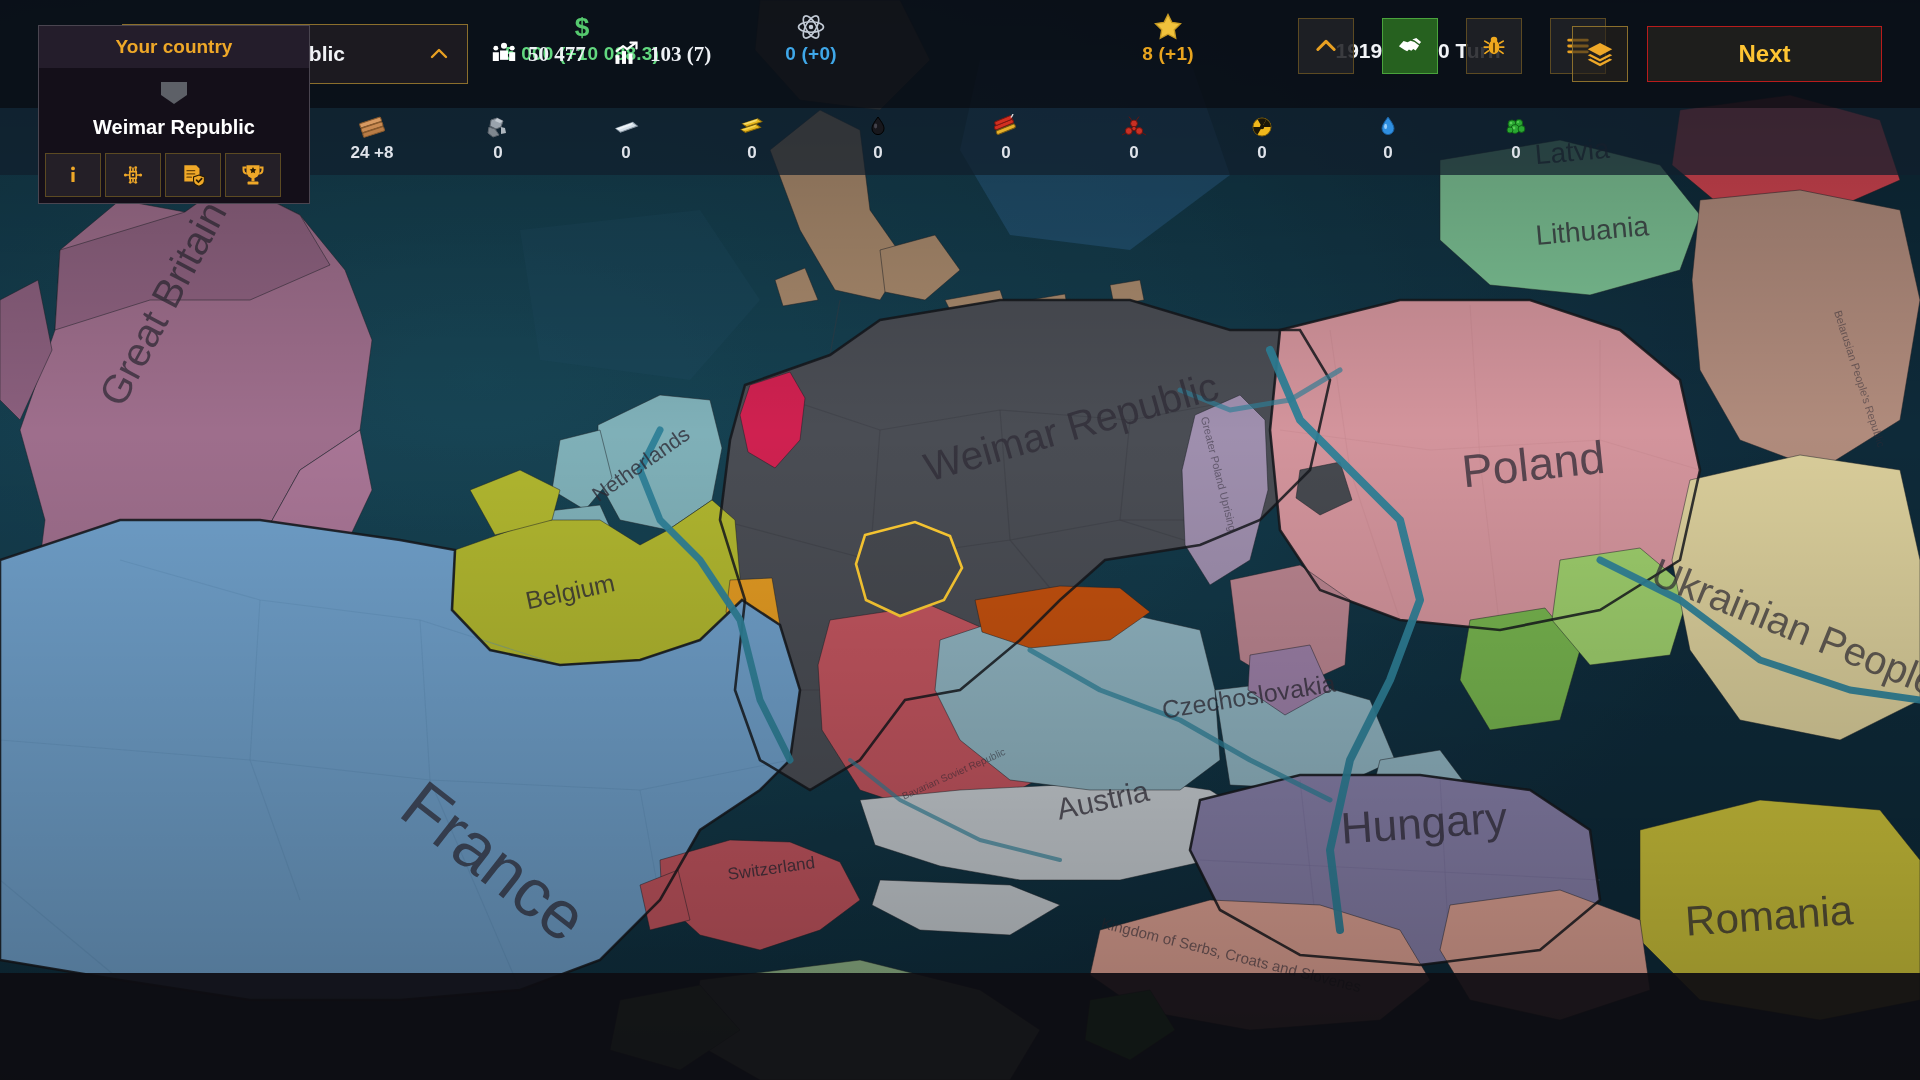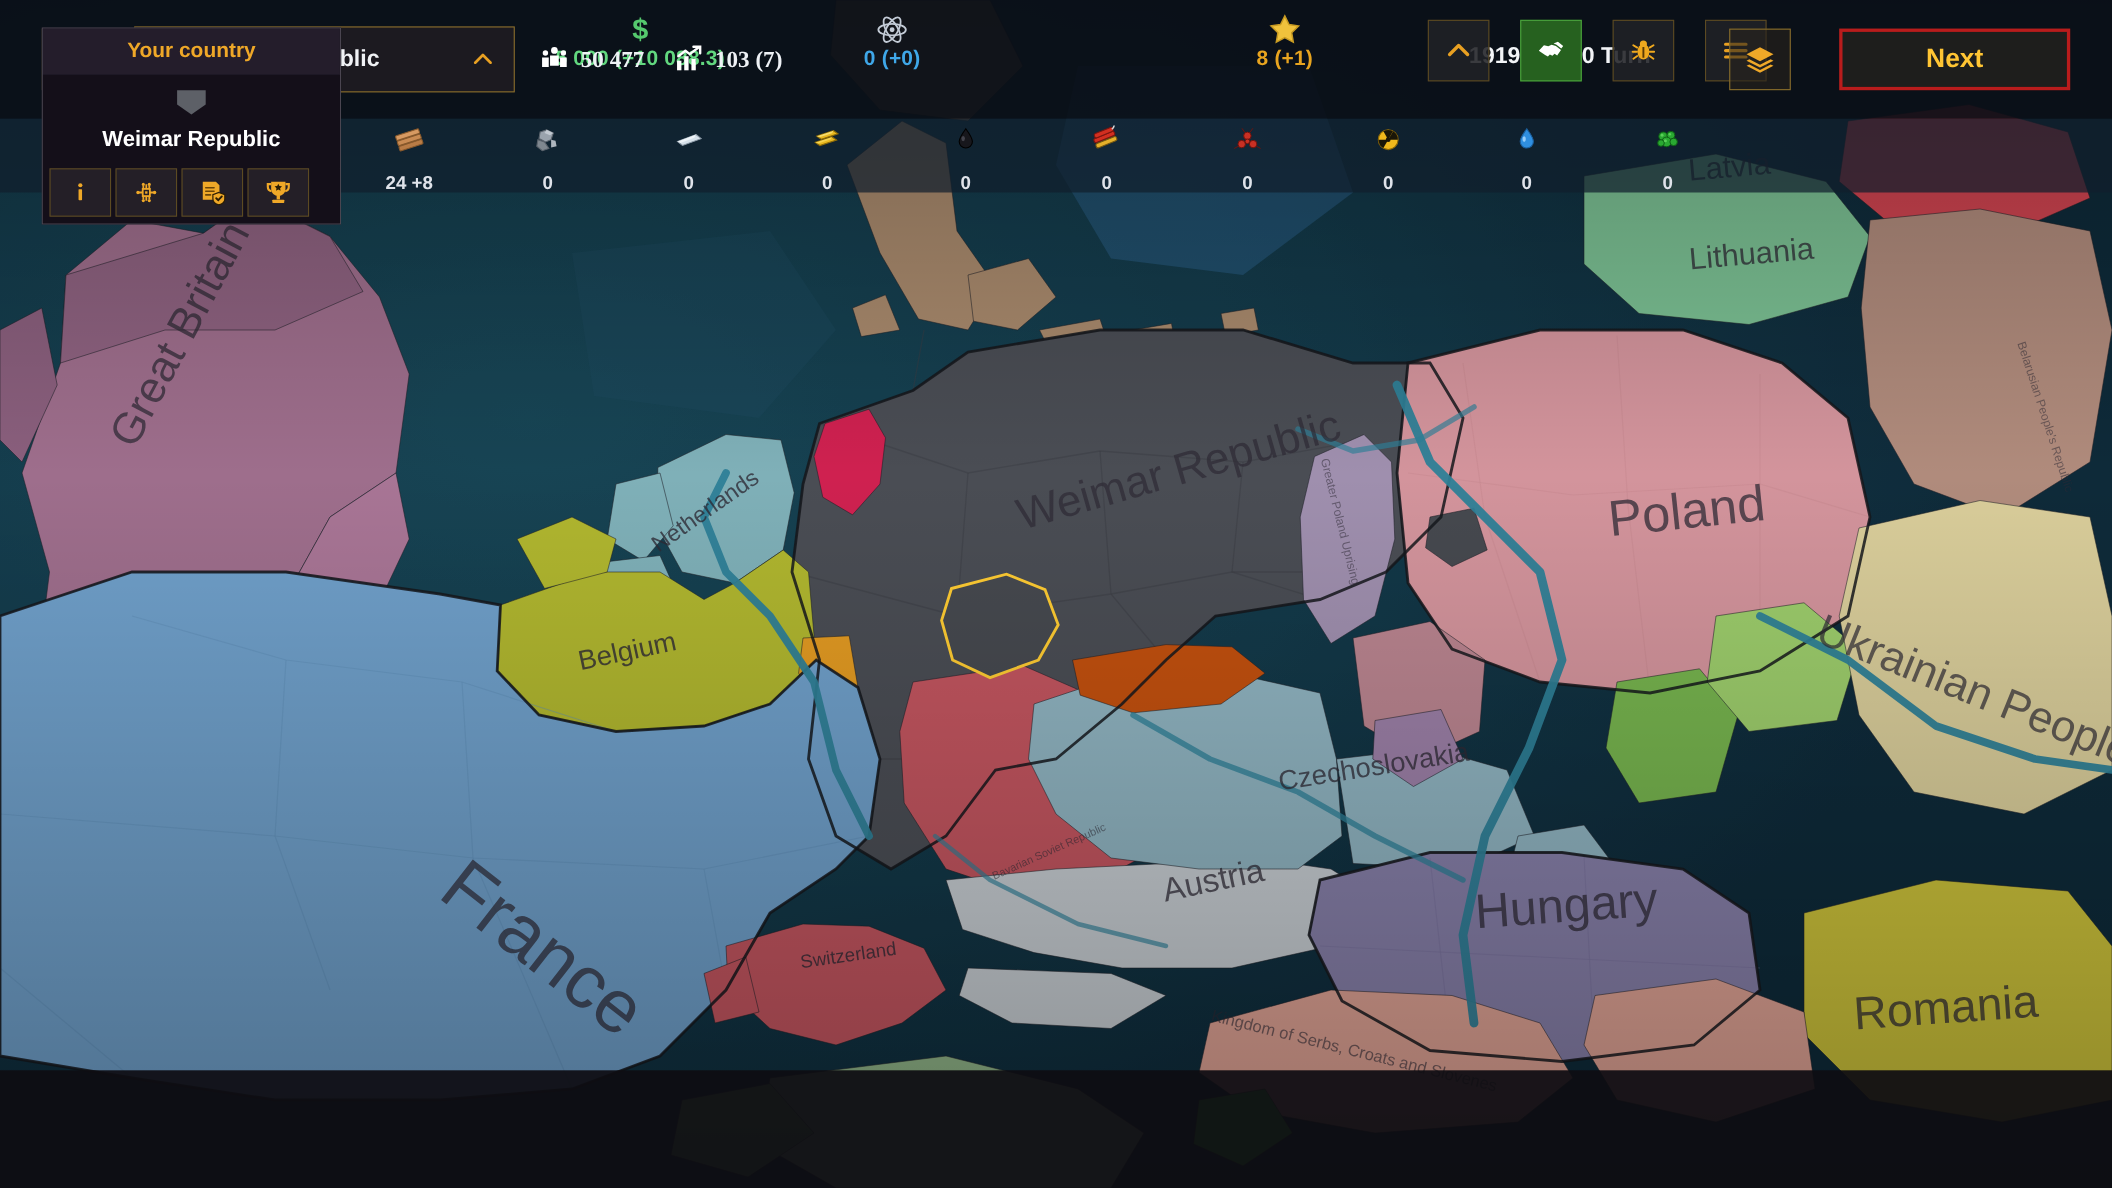--- a/index.html
+++ b/index.html
@@ -54,21 +54,21 @@
     position: absolute; top: 18px; width: 56px; height: 56px;
     border: 1px solid #5c4a22; background: rgba(32,33,38,0.88);
     display: flex; align-items: center; justify-content: center;
     color: #e8a022; cursor: pointer;
   }
   .hudbtn.green { background: #26611f; border-color: #4aa33c; }
 
   
   .r2 { position: absolute; top: 112px; display: flex; flex-direction: column; align-items: center; }
   .r2 .ic { height: 30px; display: flex; align-items: center; justify-content: center; }
-  .r2 .vl { color: #dfe3ea; font-size: 17px; font-weight: 600; margin-top: 15px; white-space: nowrap;}
+  .r2 .vl { color: #dfe3ea; font-size: 17px; font-weight: 600; margin-top: 1px; white-space: nowrap;}
 
   
   #country-panel {
     position: absolute; left: 38px; top: 25px; width: 272px;
     border: 1px solid #4a4550; background: #191520;
     z-index: 20;
   }
   #cp-head {
     height: 42px; background: #241d2b; display: flex; align-items: center; justify-content: center;
     color: #efa828; font-size: 19px; font-weight: 700;
@@ -101,22 +101,22 @@
   #cs-name { color:#f0f2f5; font-size: 21px; font-weight: 700; flex: 1; }
   #pop-grp  { position:absolute; left: 490px; top: 40px; display:flex; align-items:center; gap:10px; }
   #gdp-grp  { position:absolute; left: 612px; top: 40px; display:flex; align-items:center; gap:10px; }
   .bstat { color: #eef1f5; font-size: 21px; font-weight: 600; white-space:nowrap;font-family:Liberation Serif, serif; }
   #layers-btn {
     position:absolute; right: 292px; top: 26px; width: 56px; height: 56px;
     border:1px solid #8b6f2c; background: rgba(40,35,28,0.6);
     display:flex; align-items:center; justify-content:center; cursor:pointer;
   }
   #next-btn {
-    position:absolute; right: 38px; top: 26px; width: 210px; height: 56px;
-    border:3px solid #b91c1c; background: rgba(48,42,32,0.55);
+    position:absolute; right: 38px; top: 26px; width: 235px; height: 56px;
+    border:1px solid #b91c1c; background: rgba(48,42,32,0.55);
     display:flex; align-items:center; justify-content:center; cursor:pointer;
     color:#ffc533; font-size: 24px; font-weight: 700;
   }
 </style>
 </head>
 <body>
 
 <div id="app">
 
   <div id="map">

